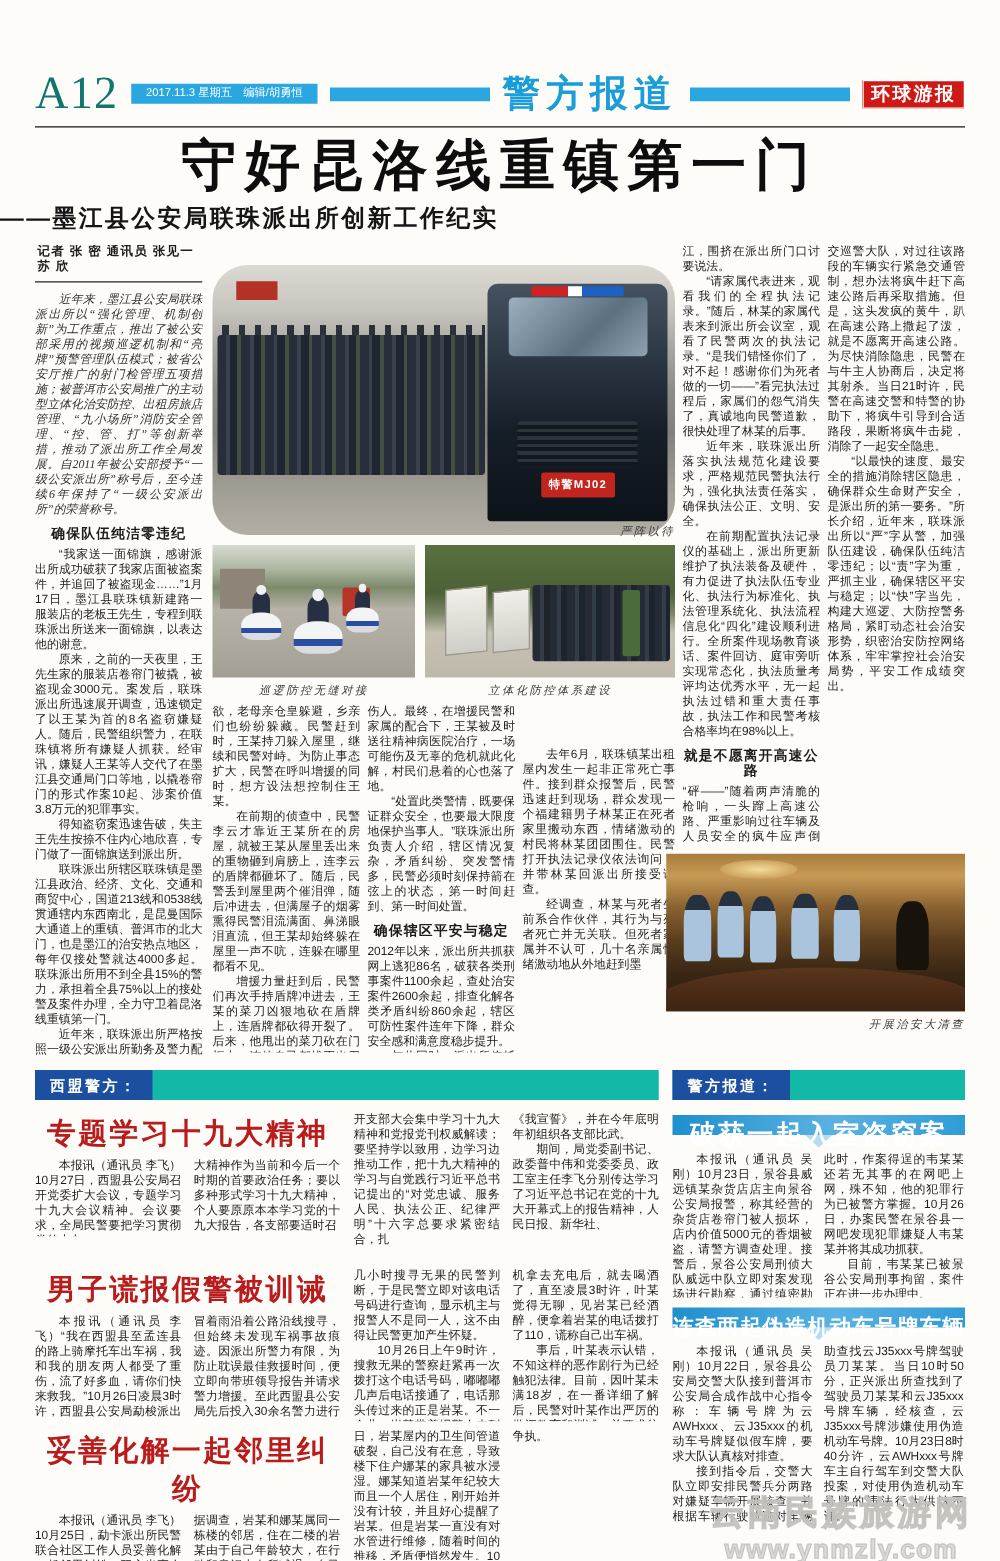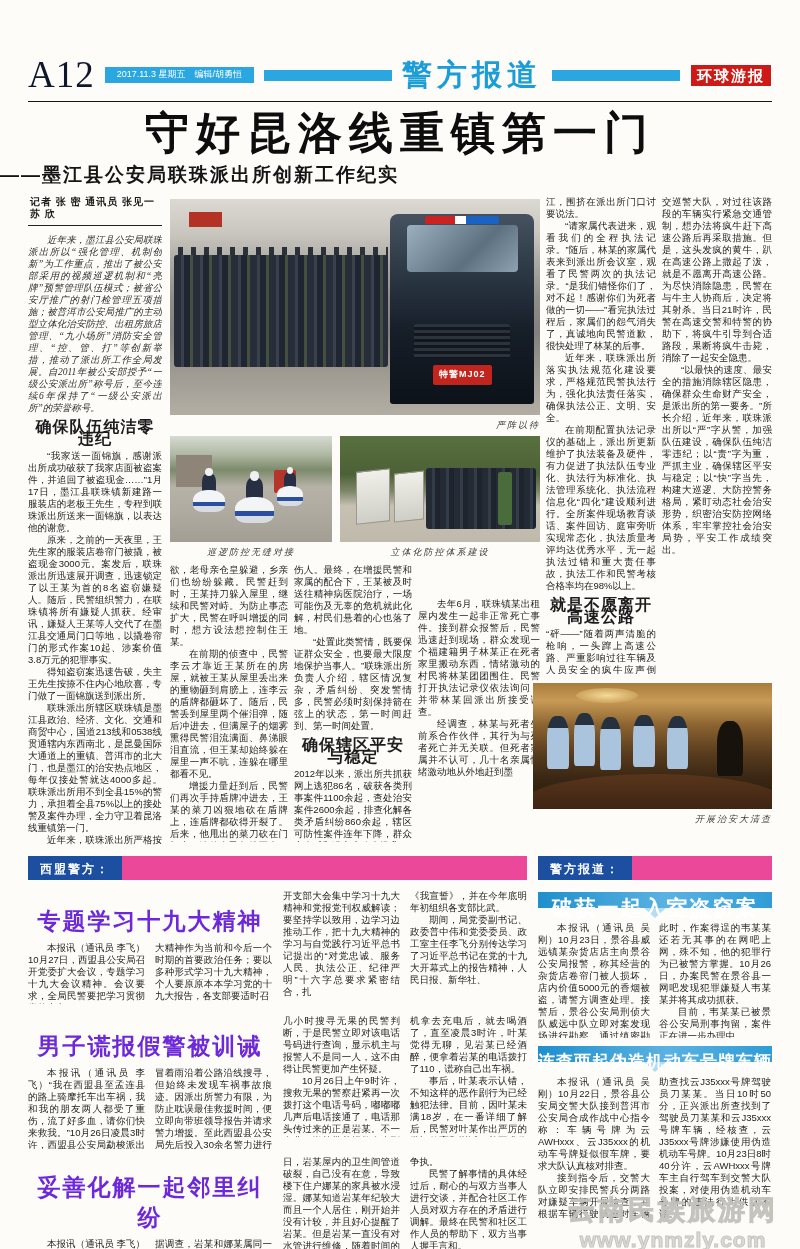--- a/index.html
+++ b/index.html
@@ -1,21 +1,21 @@
 <!DOCTYPE html>
 <html><head>
 <meta charset="utf-8">
 <style>
   html,body{margin:0;padding:0;}
   body{width:800px;font-family:"Liberation Sans",sans-serif;background:#e9e8e4;}
   .page{position:relative;width:800px;height:1249px;background:#fdfcf9;overflow:hidden;}
 
   
   .hdr{position:absolute;left:28px;top:54px;width:744px;height:42px;display:flex;align-items:center;}
-  .pageno{font-family:"Liberation Serif",serif;font-size:37px;line-height:38px;color:#0f172a;letter-spacing:1px;}
+  .pageno{font-family:"Liberation Serif",serif;font-size:37px;line-height:38px;color:#0f766e;letter-spacing:1px;}
   .datebar{background:#2aa7e0;color:#fff;font-size:9px;line-height:9px;padding:3px 12px 4px 12px;margin-left:10px;white-space:nowrap;}
   .hbar{height:11px;background:#2aa7e0;flex:1;margin:0 10px;}
   .section-title{font-size:30px;font-weight:900;color:#1b9dd8;letter-spacing:5px;white-space:nowrap;}
   .brand{background:#ce1a16;color:#fff;font-weight:bold;font-size:15px;line-height:15px;padding:4px 7px;letter-spacing:2px;box-shadow:inset 0 0 0 1px #fff, inset 0 0 0 2px #ce1a16;white-space:nowrap;}
   .hdr-rule{position:absolute;left:28px;top:101px;width:744px;height:0;border-top:1.5px solid #151515;}
 
   
   .headline{position:absolute;left:0;top:108px;width:800px;text-align:center;font-size:44px;line-height:50px;font-weight:900;letter-spacing:7px;color:#0d0d0d;}
   .subtitle{position:absolute;left:0;top:162px;width:800px;text-align:left;font-size:19px;font-weight:bold;letter-spacing:2px;color:#151515;}
 
@@ -26,26 +26,26 @@
   .col{position:absolute;overflow:hidden;}
   .c1{left:28px;top:0;width:134px;height:650px;}
   .c2{left:170px;top:368px;width:118px;height:278px;}
   .c3{left:294px;top:368px;width:118px;height:278px;}
   .c4{left:418px;top:368px;width:122px;height:278px;margin-top:34px;}
   .c5{left:546px;top:0;width:110px;height:478px;}
   .c6{left:662px;top:0;width:110px;height:478px;}
   .byline{font-size:10px;font-weight:bold;letter-spacing:1px;border-bottom:1px solid #222;padding:0 0 5px 2px;margin-bottom:8px;}
   .intro{font-family:"Liberation Serif",serif;font-style:italic;color:#2e2e2e;}
   .intro p{text-indent:2em;}
-  .subhead{font-weight:bold;font-size:16px;text-align:center;text-indent:0 !important;margin:7px 0 5px 0 !important;letter-spacing:1px;}
+  .subhead{font-weight:bold;font-size:11px;text-align:center;text-indent:0 !important;margin:7px 0 5px 0 !important;letter-spacing:1px;}
 
   
   .photo{position:absolute;overflow:hidden;background:#b9b6ae;}
   .cap{position:absolute;font-family:"Liberation Serif",serif;font-style:italic;font-size:9px;color:#3c3c3c;letter-spacing:2px;}
-  .ph-main{left:170px;top:3px;width:370px;height:216px;background:linear-gradient(180deg,#dcd9d2 0%,#c9c6bf 16%,#aaa8a2 30%,#8f8d88 46%,#83817d 62%,#9d9a92 80%,#b3aea4 100%);}
+  .ph-main{left:170px;top:16px;width:370px;height:216px;background:linear-gradient(180deg,#dcd9d2 0%,#c9c6bf 16%,#aaa8a2 30%,#8f8d88 46%,#83817d 62%,#9d9a92 80%,#b3aea4 100%);border-radius:28px;}
   .ph-main .redsign{position:absolute;left:5%;top:6%;width:9%;height:7%;background:#b43126;}
   .ph-main .crowd{position:absolute;left:1%;top:26%;width:58%;height:52%;background:repeating-linear-gradient(90deg,#272e3a 0 7px,#39414f 7px 10px,#1f2631 10px 16px,#43503f 16px 19px);border-radius:3px;}
   .ph-main .crowd-heads{position:absolute;left:1%;top:22%;width:58%;height:8%;background:repeating-linear-gradient(90deg,transparent 0 4px,#2c3038 4px 9px,transparent 9px 13px);}
   .ph-main .truck{position:absolute;right:1.5%;top:7%;width:39%;height:88%;border-radius:8px 8px 3px 3px;background:linear-gradient(180deg,#46525f 0%,#2a3542 34%,#161e28 62%,#0d1219 100%);}
   .ph-main .winds{position:absolute;right:6%;top:12%;width:30%;height:22%;border-radius:4px;background:linear-gradient(135deg,#9db0bf,#5d707f 60%,#8fa2b1);}
   .ph-main .lightbar{position:absolute;right:11%;top:8%;width:20%;height:3.5%;background:linear-gradient(90deg,#c22 0 40%,#fff 40% 55%,#1b62c2 55% 100%);border-radius:2px;}
   .ph-main .grille{position:absolute;right:8%;top:58%;width:26%;height:16%;background:repeating-linear-gradient(180deg,#2b333d 0 3px,#12171e 3px 6px);border-radius:3px;}
   .ph-main .plate{position:absolute;right:13%;top:77%;width:16%;height:9%;background:#c2251d;color:#fff;font-size:9px;line-height:19px;text-align:center;font-weight:bold;border-radius:2px;letter-spacing:1px;}
   .ph-moto{left:170px;top:240px;width:162px;height:106px;background:linear-gradient(180deg,#d6dbD2 0%,#aeb7a2 18%,#7c8a6b 32%,#b7b2a7 48%,#b0aba0 70%,#a39e93 100%);}
   .ph-moto .shop{position:absolute;left:4%;top:18%;width:22%;height:30%;background:#8e8477;}
@@ -58,30 +58,30 @@
   .ph-group .board{position:absolute;background:linear-gradient(180deg,#f0efe9,#cfcec6);transform:skewY(-6deg);border:1px solid #9a988f;}
   .ph-group .crowdR{position:absolute;right:2%;top:30%;width:55%;height:58%;background:repeating-linear-gradient(90deg,#242b35 0 6px,#333c49 6px 9px,#1d242e 9px 14px);border-radius:3px;}
   .ph-group .green{position:absolute;right:14%;top:34%;width:7%;height:50%;background:#4a6b3a;border-radius:2px;}
   .ph-color{left:533px;top:487px;width:239px;height:126px;background:linear-gradient(180deg,#a87c3c 0%,#c79a55 14%,#8a6230 34%,#5b3d1e 55%,#3a2714 75%,#2a1b0d 100%);}
   .ph-color .lamp{position:absolute;left:18%;top:4%;width:26%;height:12%;background:radial-gradient(ellipse at center,#f4dc9a,#c79a55 80%);border-radius:50%;}
   .ph-color .counter{position:absolute;left:-4%;bottom:-18%;width:110%;height:46%;background:linear-gradient(180deg,#59351c,#2c1a0c);border-radius:50% 50% 0 0;}
   .ph-color .cop{position:absolute;width:9%;height:42%;background:linear-gradient(180deg,#25313f 0 22%,#a9c4dc 22% 100%);border-radius:40% 40% 10% 10%;}
   .ph-color .clerk{position:absolute;right:12%;top:30%;width:11%;height:44%;background:#17120c;border-radius:40% 40% 10% 10%;}
 
   
-  .band{position:absolute;height:24px;background:#ec4899;display:flex;align-items:stretch;}
+  .band{position:absolute;height:24px;background:#14b8a6;display:flex;align-items:stretch;}
   .band-label{background:#1c4f9f;color:#fff;font-size:12px;font-weight:bold;letter-spacing:2px;padding:5px 12px 0 12px;}
   .band-l{left:28px;top:856px;width:499px;}
   .band-r{left:538px;top:856px;width:234px;}
 
   
   .bl{position:absolute;left:28px;top:890px;width:499px;font-size:9.5px;line-height:12px;color:#1c1c1c;}
   .bl .art{display:flex;gap:11px;margin-bottom:7px;}
   .bl .half{width:244px;}
-  .bl h3{margin:16px 0 6px 0;font-size:23px;line-height:30px;font-weight:900;text-align:center;letter-spacing:2px;color:#6d28d9;}
+  .bl h3{margin:1px 0 6px 0;font-size:23px;line-height:30px;font-weight:900;text-align:center;letter-spacing:2px;color:#b91c1c;}
   .bl .cols{display:flex;gap:10px;}
   .bl .bcol{width:117px;overflow:hidden;}
   .bl p{margin:0;text-indent:2em;text-align:justify;}
   .a1 .ab{height:62px;} .a1 .cd{height:118px;}
   .a2 .ab{height:82px;} .a2 .cd{height:122px;}
   .a3 .ab{height:64px;} .a3 .cd{height:104px;}
 
   
   .br{position:absolute;left:538px;top:892px;width:234px;font-size:9.5px;line-height:12px;color:#1c1c1c;}
   .banner{position:relative;height:16px;background:linear-gradient(90deg,#1f8fcd,#5ab2e2 55%,#2f9cd6);color:#fff;text-align:center;font-weight:900;}
@@ -301,21 +301,20 @@
               <p>据调查，岩某和娜某属同一栋楼的邻居，住在二楼的岩某由于自己年龄较大，在行动和意识上有所减退，自己的儿女长期在外打工，平</p>
             </div>
         </div>
       </div>
       <div class="half cols cd">
         <div class="bcol cont">
             <p>日，岩某屋内的卫生间管道破裂，自己没有在意，导致楼下住户娜某的家具被水浸湿。娜某知道岩某年纪较大而且一个人居住，刚开始并没有计较，并且好心提醒了岩某。但是岩某一直没有对水管进行维修，随着时间的推移，矛盾便悄然发生。10月15日，双方为漏水一事发生激烈</p>
           </div>
         <div class="bcol cont">
             <p>争执。</p>
-            <p>民警了解事情的具体经过后，耐心的与双方当事人进行交谈，并配合社区工作人员对双方存在的矛盾进行调解。最终在民警和社区工作人员的帮助下，双方当事人握手言和。</p>
           </div>
       </div>
     </div>
   </div>
 
   <div class="br">
 
     <div class="r1">
       <div class="banner b1">
         <span class="txt">破获一起入室盗窃案</span>

